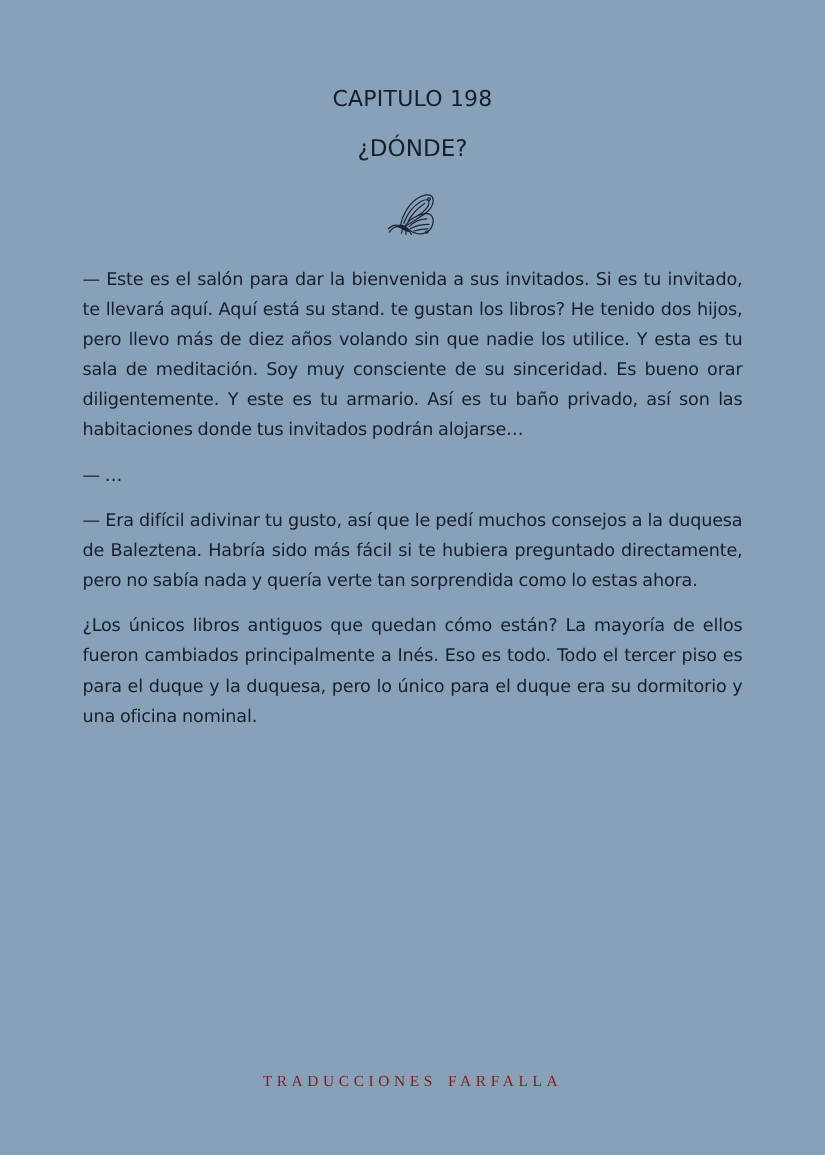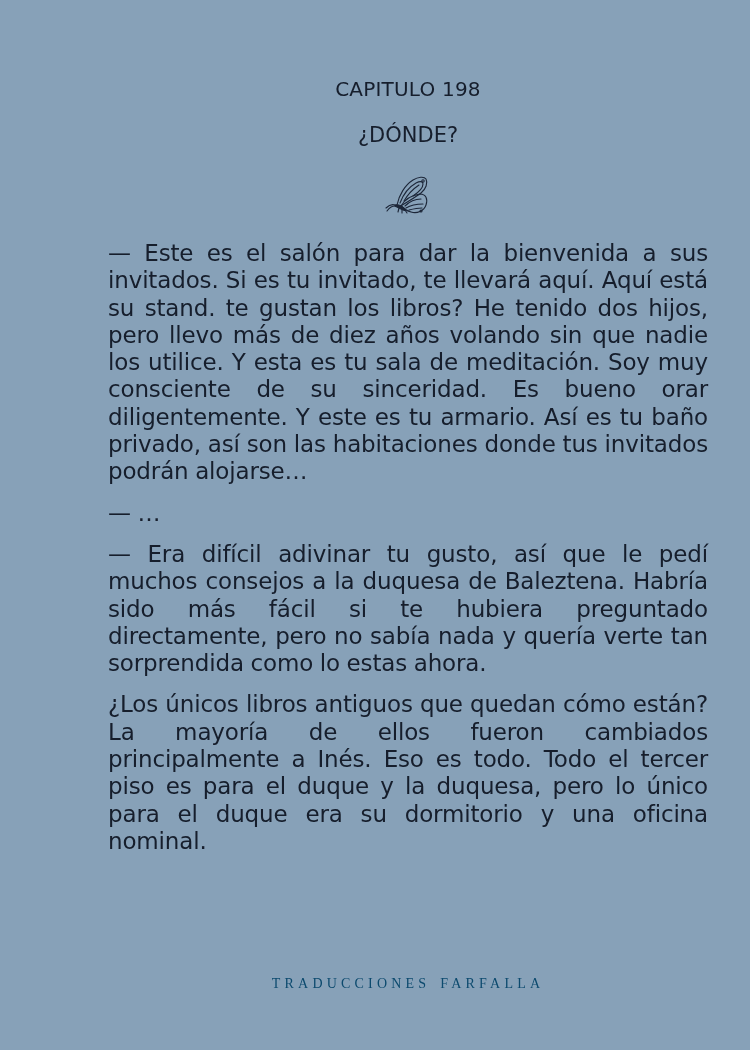--- a/index.html
+++ b/index.html
@@ -14,21 +14,20 @@
       font-family: "DejaVu Sans", sans-serif;
       position: relative;
       overflow: hidden;
     }
     .page {
       position: absolute;
       left: 0;
       top: 0;
       width: 645px;
       height: 1050px;
-      margin-left: 33px;
     }
     .chapter-title {
       position: absolute;
       top: 77px;
       left: 0;
       width: 750px;
       text-align: center;
       font-size: 20px;
       letter-spacing: 0.2px;
       font-weight: normal;
@@ -52,35 +51,35 @@
       height: 40px;
     }
     .body-text {
       position: absolute;
       left: 75px;
       top: 240px;
       width: 600px;
     }
     .body-text p {
       margin: 0 0 14px 0;
-      font-size: 23px;
+      font-size: 16px;
       line-height: 27.3px;
       text-align: justify;
       text-align-last: left;
       letter-spacing: -0.15px;
       word-spacing: -0.5px;
     }
     .footer {
       position: absolute;
       top: 976px;
       left: 0;
       width: 750px;
       text-align: center;
       font-family: "Liberation Serif", "DejaVu Serif", serif;
-      color: #0c4a6e;
+      color: #7f1d1d;
       font-size: 14px;
       letter-spacing: 4.2px;
     }
     .footer span.gap {
       display: inline-block;
       width: 10px;
     }
   </style>
 </head>
 <body>

